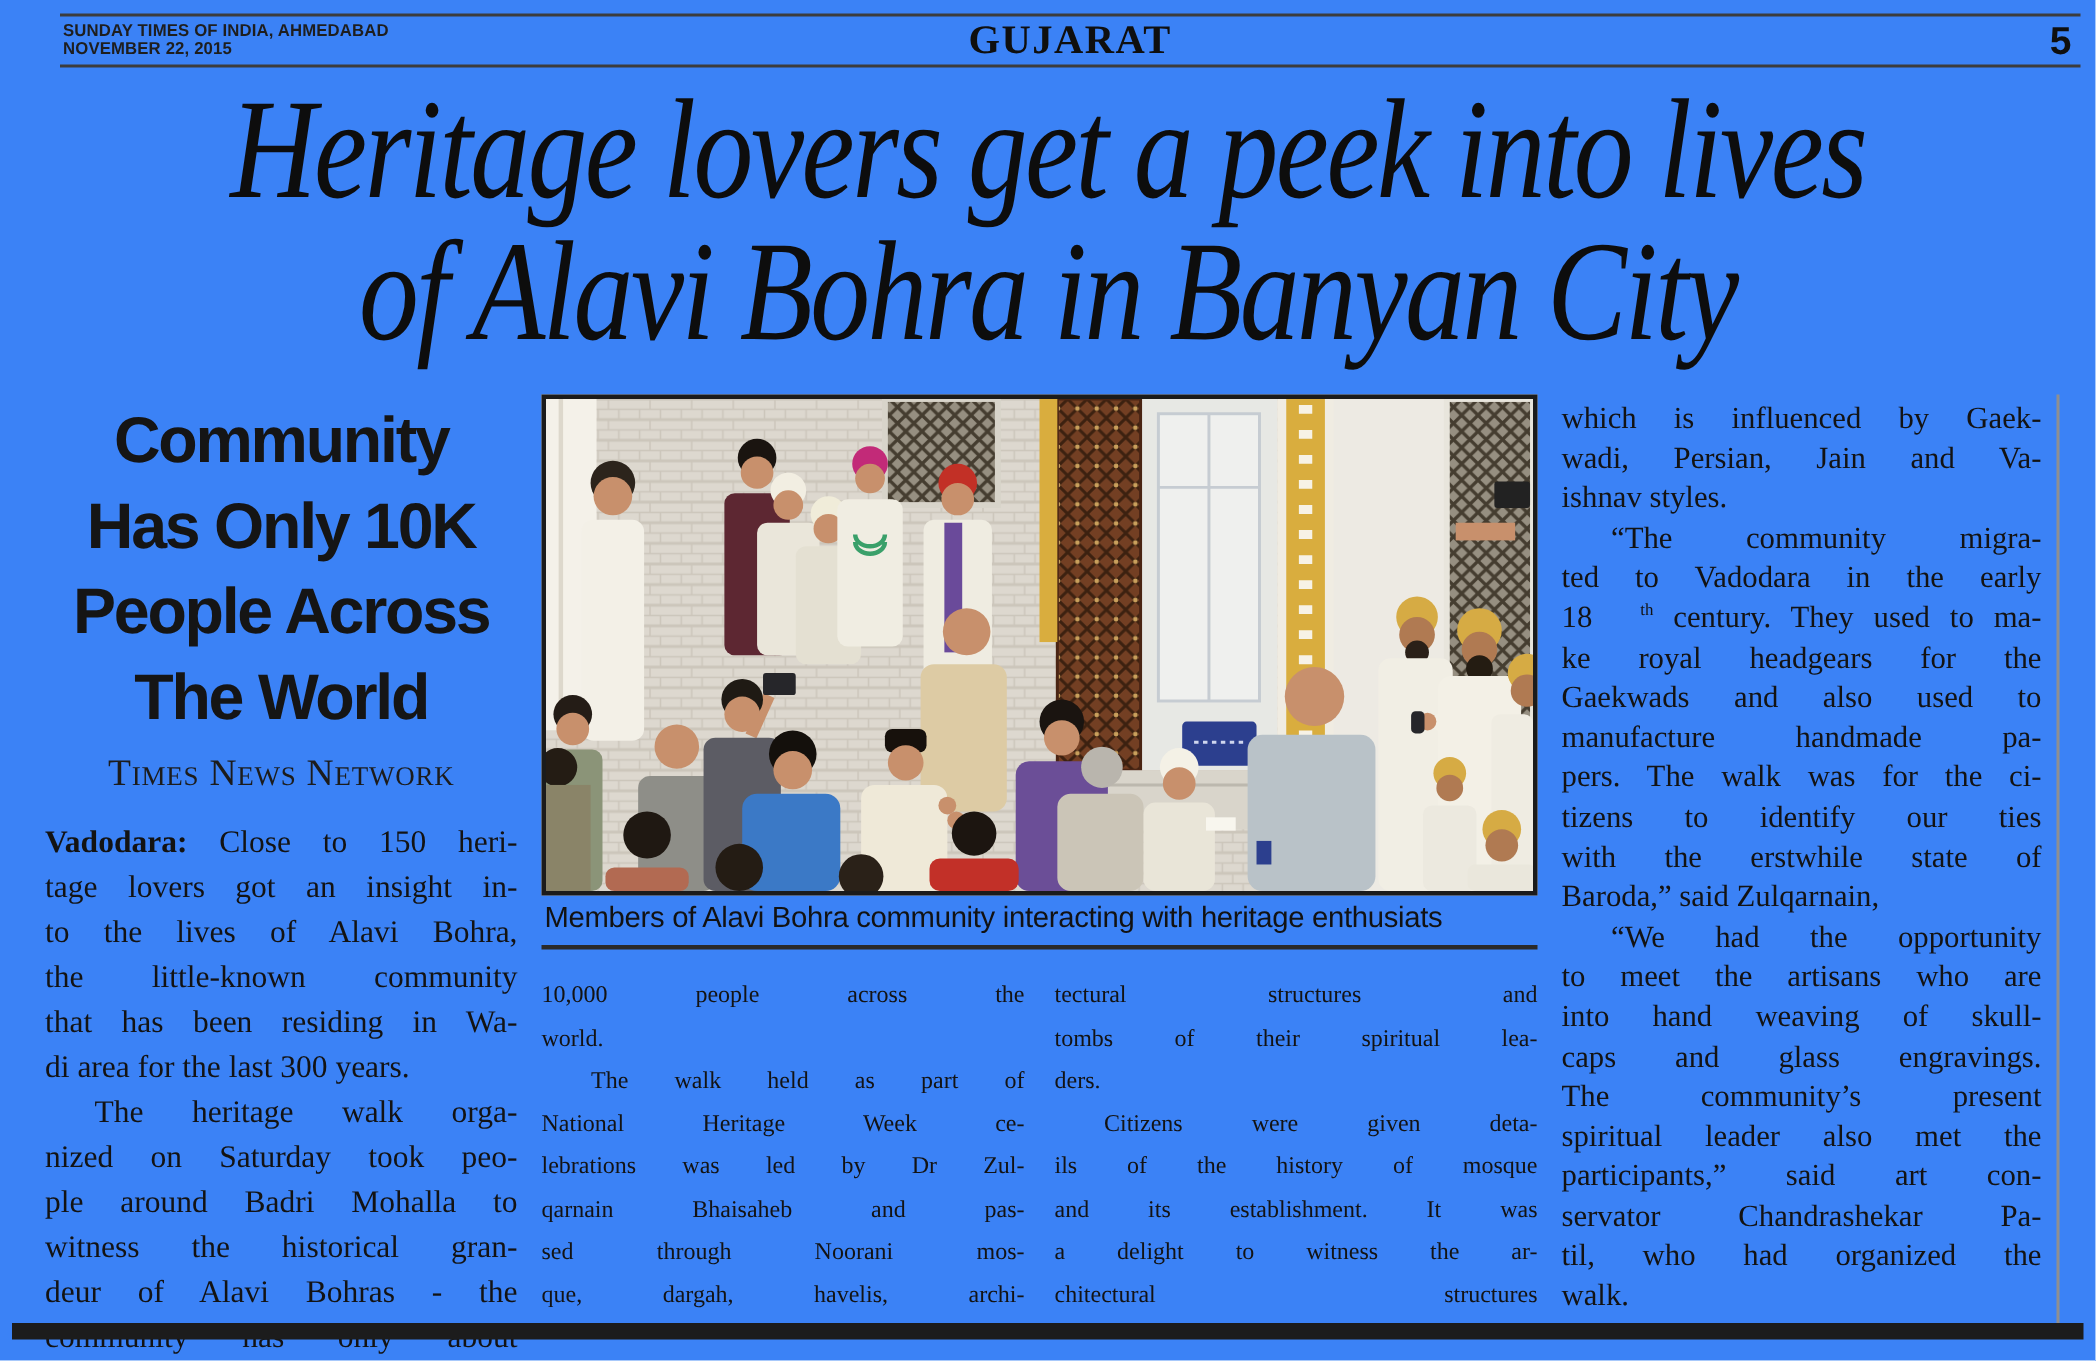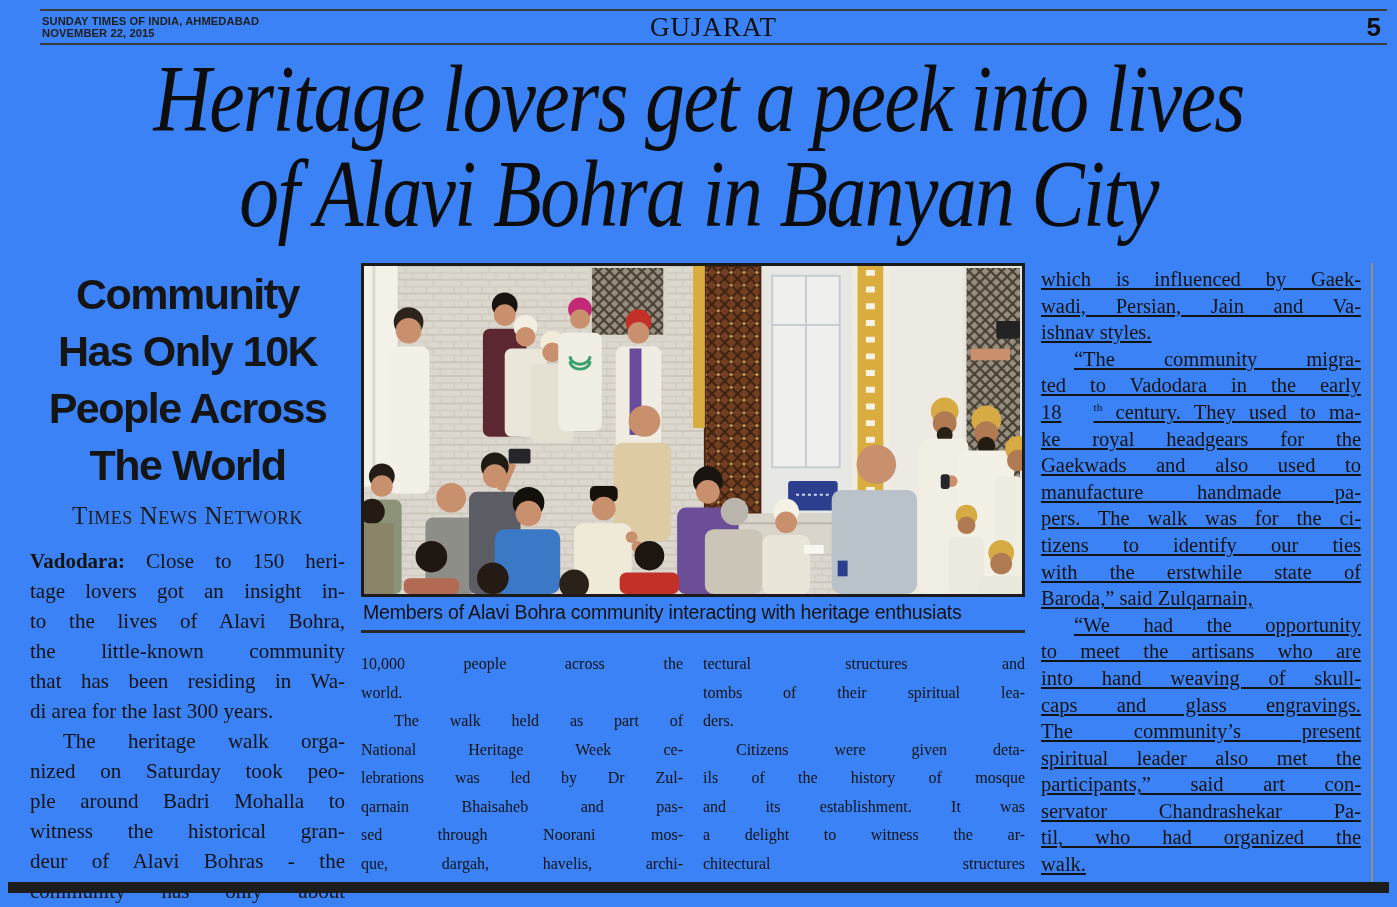--- a/index.html
+++ b/index.html
@@ -6,21 +6,21 @@
   .page{position:relative;width:1397px;height:907px;background:#3b82f6;overflow:hidden;
         font-family:"Liberation Serif",serif;color:#141414;}
 
   
   .masthead{position:relative;margin:9px 10px 0 40px;height:30px;
     border-top:2px solid #3c3c3c;border-bottom:2px solid #3c3c3c;
     display:flex;align-items:center;justify-content:space-between;padding:1px 2px;}
   .mh-left{font-family:"Liberation Sans",sans-serif;font-weight:bold;font-size:11.5px;
     line-height:12.5px;letter-spacing:.1px;transform:scaleX(.97);transform-origin:0 50%;color:#1e1e1e;}
   .mh-section{position:absolute;left:50%;top:50%;transform:translate(-50%,-50%);
-    font-family:"Liberation Serif",serif;font-weight:normal;font-size:27px;letter-spacing:1px;color:#0f0f0f;}
+    font-family:"Liberation Serif",serif;font-weight:bold;font-size:27px;letter-spacing:1px;color:#0f0f0f;}
   .mh-page{font-family:"Liberation Sans",sans-serif;font-weight:bold;font-size:26px;color:#0f0f0f;padding-right:4px;}
 
   
   .headline{margin-top:7px;text-align:center;font-style:italic;color:#0d0d0d;}
   .headline .hl{font-size:95px;line-height:95px;white-space:nowrap;transform:scaleX(.84);letter-spacing:-2px;}
 
   
   .content{display:grid;grid-template-columns:315px 664px 332px;column-gap:16px;
     margin:21px 0 0 30px;align-items:start;}
 
@@ -43,21 +43,21 @@
   .photo{width:664px;height:334px;border:3px solid #1b1b1b;box-sizing:border-box;background:#ddd8cf;}
   .photo svg{display:block;width:100%;height:100%;}
   .caption{width:664px;box-sizing:border-box;border-bottom:3px solid #2a2a2a;
     padding:4px 2px 6px;font-family:"Liberation Sans",sans-serif;font-weight:normal;
     font-size:19.5px;letter-spacing:-.2px;color:#121212;}
   .midcols{display:grid;grid-template-columns:1fr 1fr;column-gap:20px;margin-top:17px;}
   .midcols .bodytext{font-size:16px;line-height:28.5px;}
 
   
   .rightcol{padding:3px 10px 0 0;border-right:2px solid #8f8f8f;min-height:620px;box-sizing:border-box;}
-  .rightcol .bodytext{font-size:20.5px;line-height:26.6px;text-decoration:underline;}
+  .rightcol .bodytext{font-size:20.5px;line-height:26.6px;}
 
   .bottom-rule{position:absolute;left:8px;top:882px;width:1381px;height:11px;background:#1c1c1c;}
 </style>
 </head>
 <body>
 
 <div class="page">
 
   <div class="masthead">
     <div class="mh-left">

